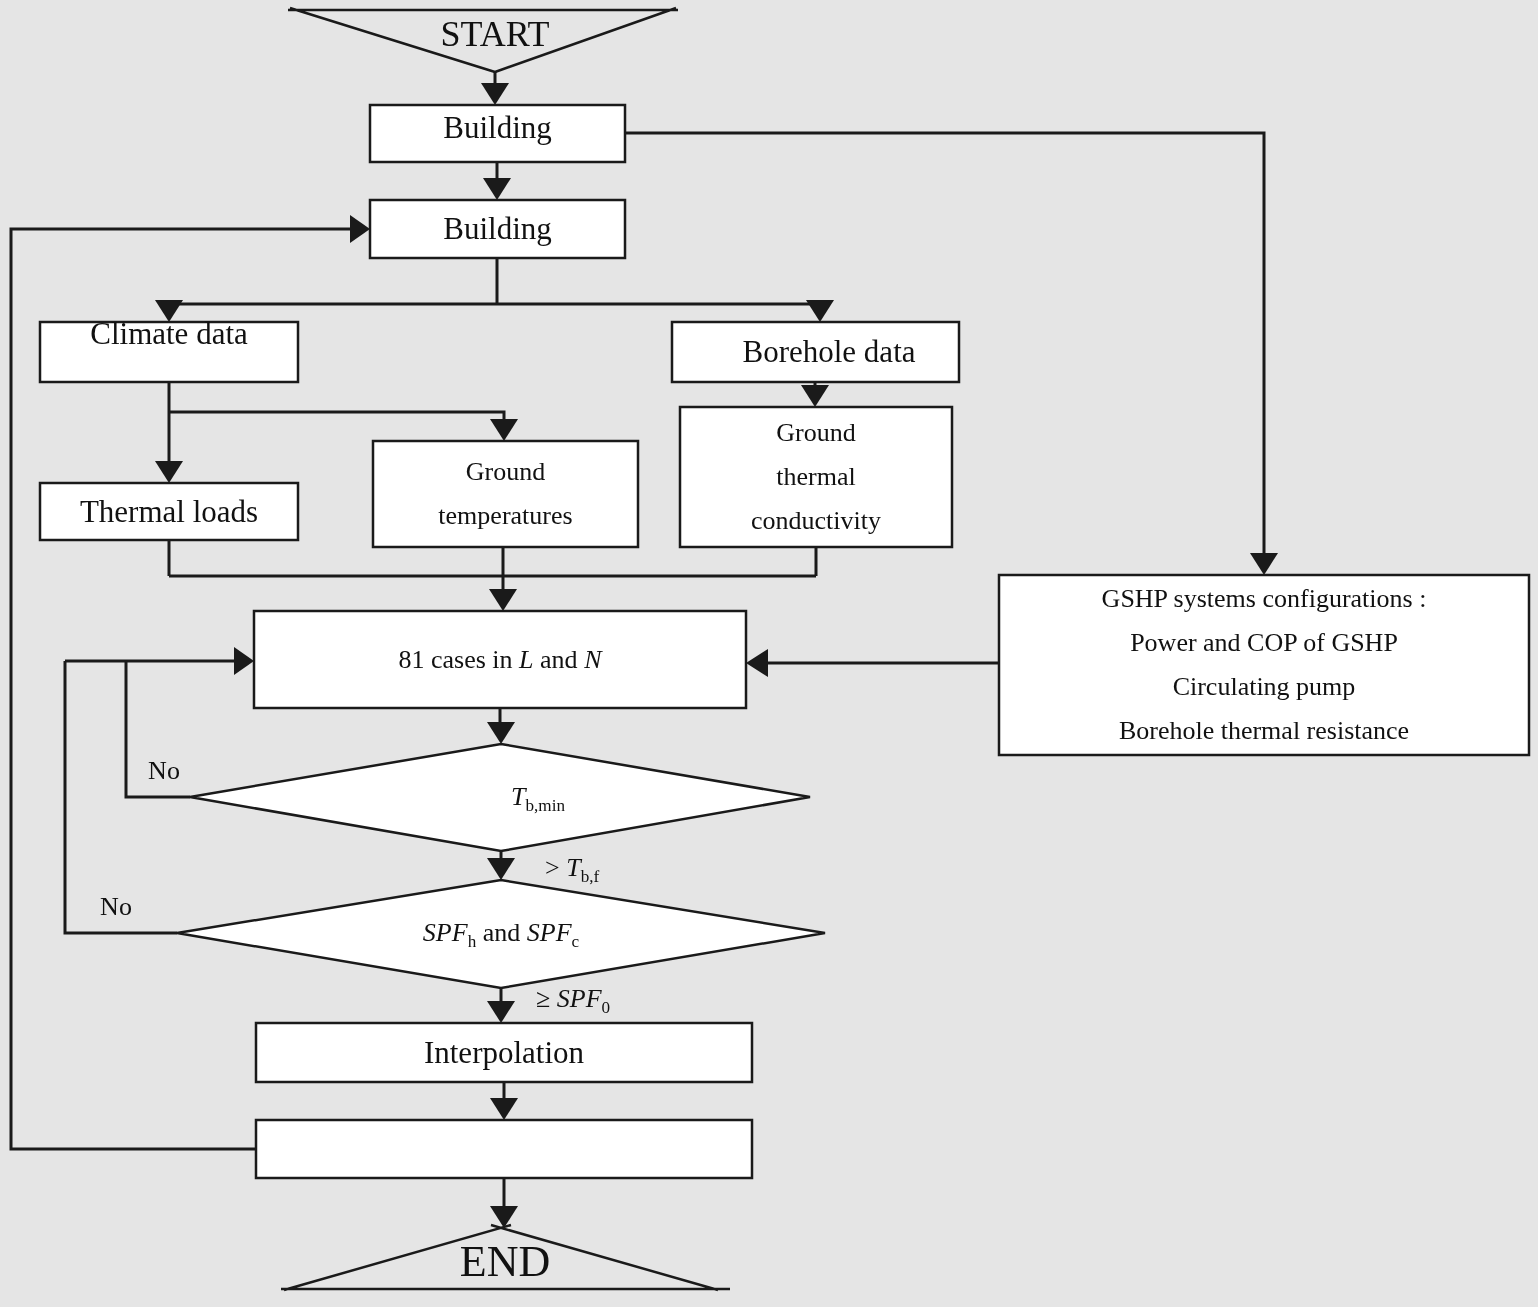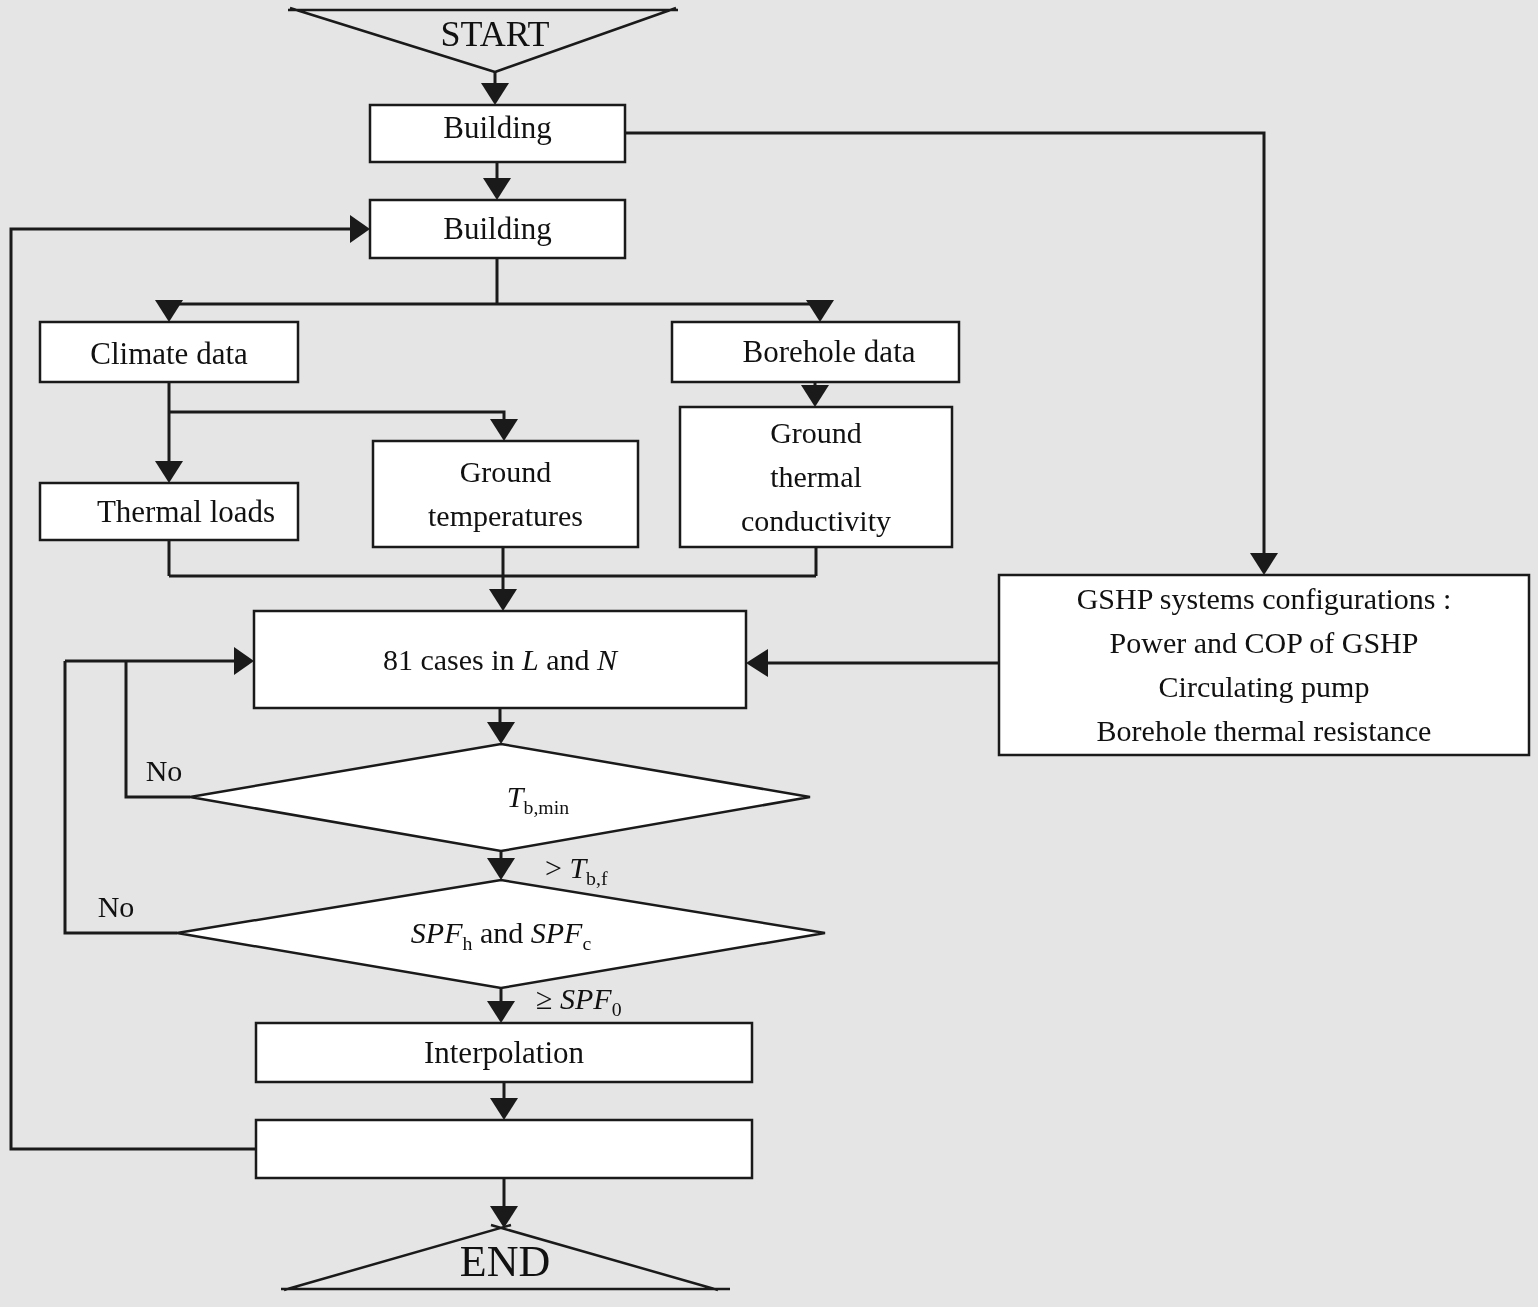--- a/index.html
+++ b/index.html
@@ -8,21 +8,21 @@
   #shapes{position:absolute;left:0;top:0;z-index:0;}
   .lbl{position:absolute;z-index:1;display:flex;align-items:center;justify-content:center;
        text-align:center;font-size:31px;line-height:1.2;color:#111;white-space:pre;}
   .lbl .line{display:block;}
   .multi{flex-direction:column;}
   .left-align{justify-content:flex-start;text-align:left;}
   sub{font-size:0.66em;line-height:0;}
   i{font-style:italic;}
   .fs-start{font-size:36px;}
   .fs-end{font-size:44px;}
-  .fs-30{font-size:30px;}
+  .fs-30{font-size:26px;}
   .lh-38{line-height:38px;}
   .lh-44{line-height:44px;}
 </style>
 </head>
 <body>
 
 <div id="figure">
 
   <svg id="shapes" width="1538" height="1307" viewBox="0 0 1538 1307" fill="none" stroke="#1a1a1a" stroke-width="3">
 
@@ -88,29 +88,29 @@
   </div>
 
   <div class="lbl" style="left:370px;top:105px;width:255px;height:46px;">
     <span>Building</span>
   </div>
 
   <div class="lbl" style="left:370px;top:200px;width:255px;height:58px;">
     <span>Building</span>
   </div>
 
-  <div class="lbl" style="left:40px;top:324px;width:258px;height:60px;">
+  <div class="lbl" style="left:40px;top:304px;width:258px;height:60px;">
     <span>Climate data</span>
   </div>
 
   <div class="lbl" style="left:672px;top:322px;width:314px;height:60px;">
     <span>Borehole data</span>
   </div>
 
-  <div class="lbl" style="left:40px;top:483px;width:258px;height:57px;padding-left:17px;">
+  <div class="lbl" style="left:40px;top:483px;width:258px;height:57px;">
     <span>Thermal loads</span>
   </div>
 
   <div class="lbl multi fs-30 lh-44" style="left:373px;top:441px;width:265px;height:106px;">
     <span class="line">Ground</span>
     <span class="line">temperatures</span>
   </div>
 
   <div class="lbl multi fs-30 lh-44" style="left:680px;top:407px;width:272px;height:140px;">
     <span class="line">Ground</span>

